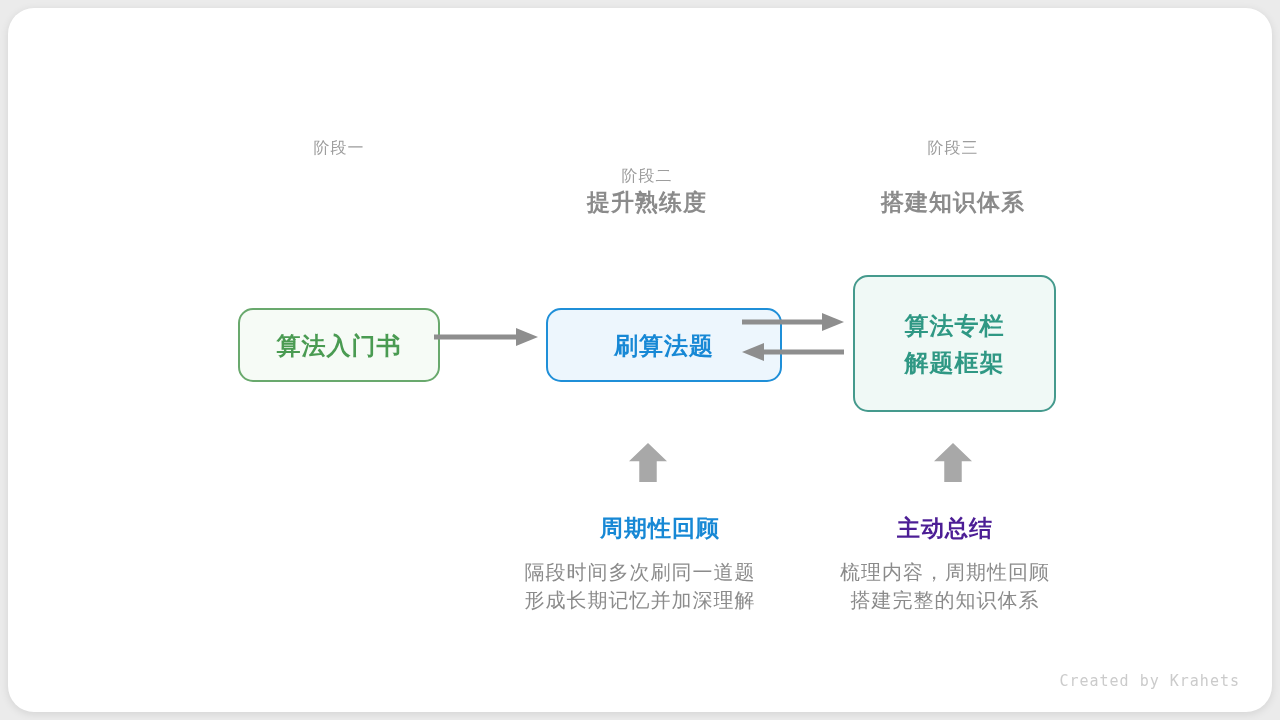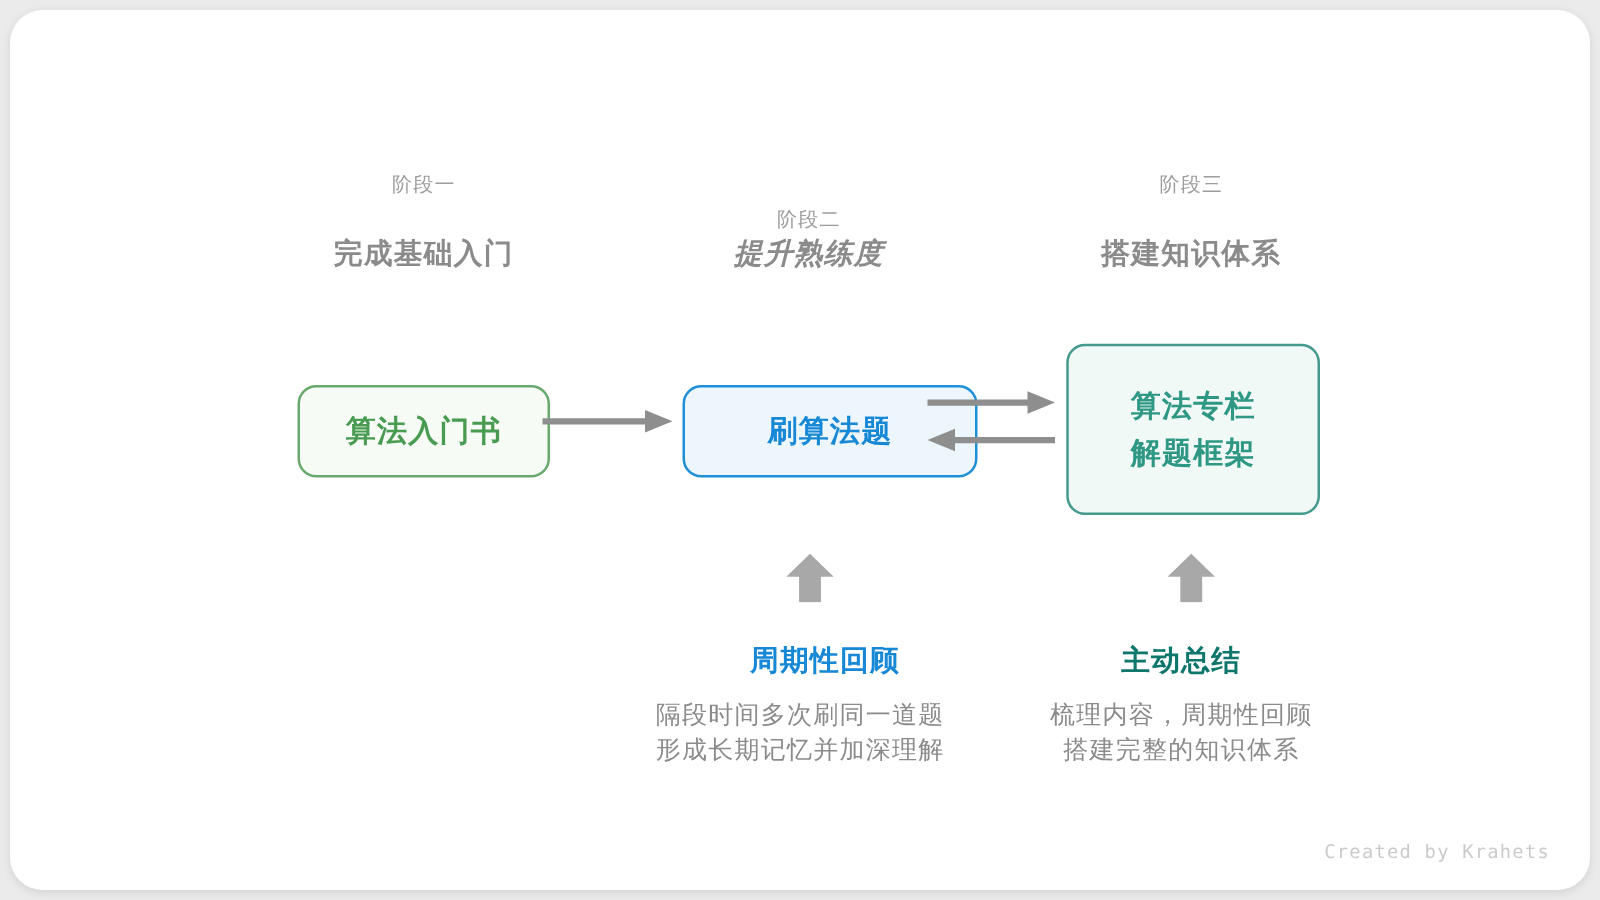--- a/index.html
+++ b/index.html
@@ -105,24 +105,23 @@
     letter-spacing: 1px;
     color: #cbcbcb;
   }
 </style>
 </head>
 <body>
 
 <div class="card">
 
   <div class="stage-label" style="left:211px; top:130px;">阶段一</div>
-  <div class="stage-subtitle" style="left:211px; top:179px;">完成基础入门</div>
 
   <div class="stage-label" style="left:519px; top:130px;margin-top:28px;">阶段二</div>
-  <div class="stage-subtitle" style="left:519px; top:179px;font-style:italic;">提升熟练度</div>
+  <div class="stage-subtitle" style="left:519px; top:179px;">提升熟练度</div>
 
   <div class="stage-label" style="left:825px; top:130px;">阶段三</div>
   <div class="stage-subtitle" style="left:825px; top:179px;font-family:Liberation Serif, serif;">搭建知识体系</div>
 
   <div class="node node-1" style="color: rgb(74, 155, 82); border-color: rgb(105, 169, 109); background: rgb(246, 251, 246);">
     <div>算法入门书</div>
   </div>
 
   <div class="node node-2" style="color: rgb(23, 136, 213); border-color: rgb(31, 143, 216); background: rgb(237, 246, 253);">
     <div>刷算法题</div>
@@ -153,21 +152,21 @@
 
   <div class="block-arrow block-arrow-2"></div>
   <div class="block-arrow block-arrow-3"></div>
 
   <div class="annotation-title" style="left: 492px; top: 505px; color: rgb(23, 136, 213);">周期性回顾</div>
   <div class="annotation-desc" style="left:462px; top:550px;">
     <div>隔段时间多次刷同一道题</div>
     <div>形成长期记忆并加深理解</div>
   </div>
 
-  <div class="annotation-title" style="left: 777px; top: 505px; color: #0f766e;">主动总结</div>
+  <div class="annotation-title" style="left: 777px; top: 505px; color: #4c1d95;">主动总结</div>
   <div class="annotation-desc" style="left:767px; top:550px;">
     <div>梳理内容，周期性回顾</div>
     <div>搭建完整的知识体系</div>
   </div>
 
   <div class="credit">Created by Krahets</div>
 
 </div>
 
 </body></html>

